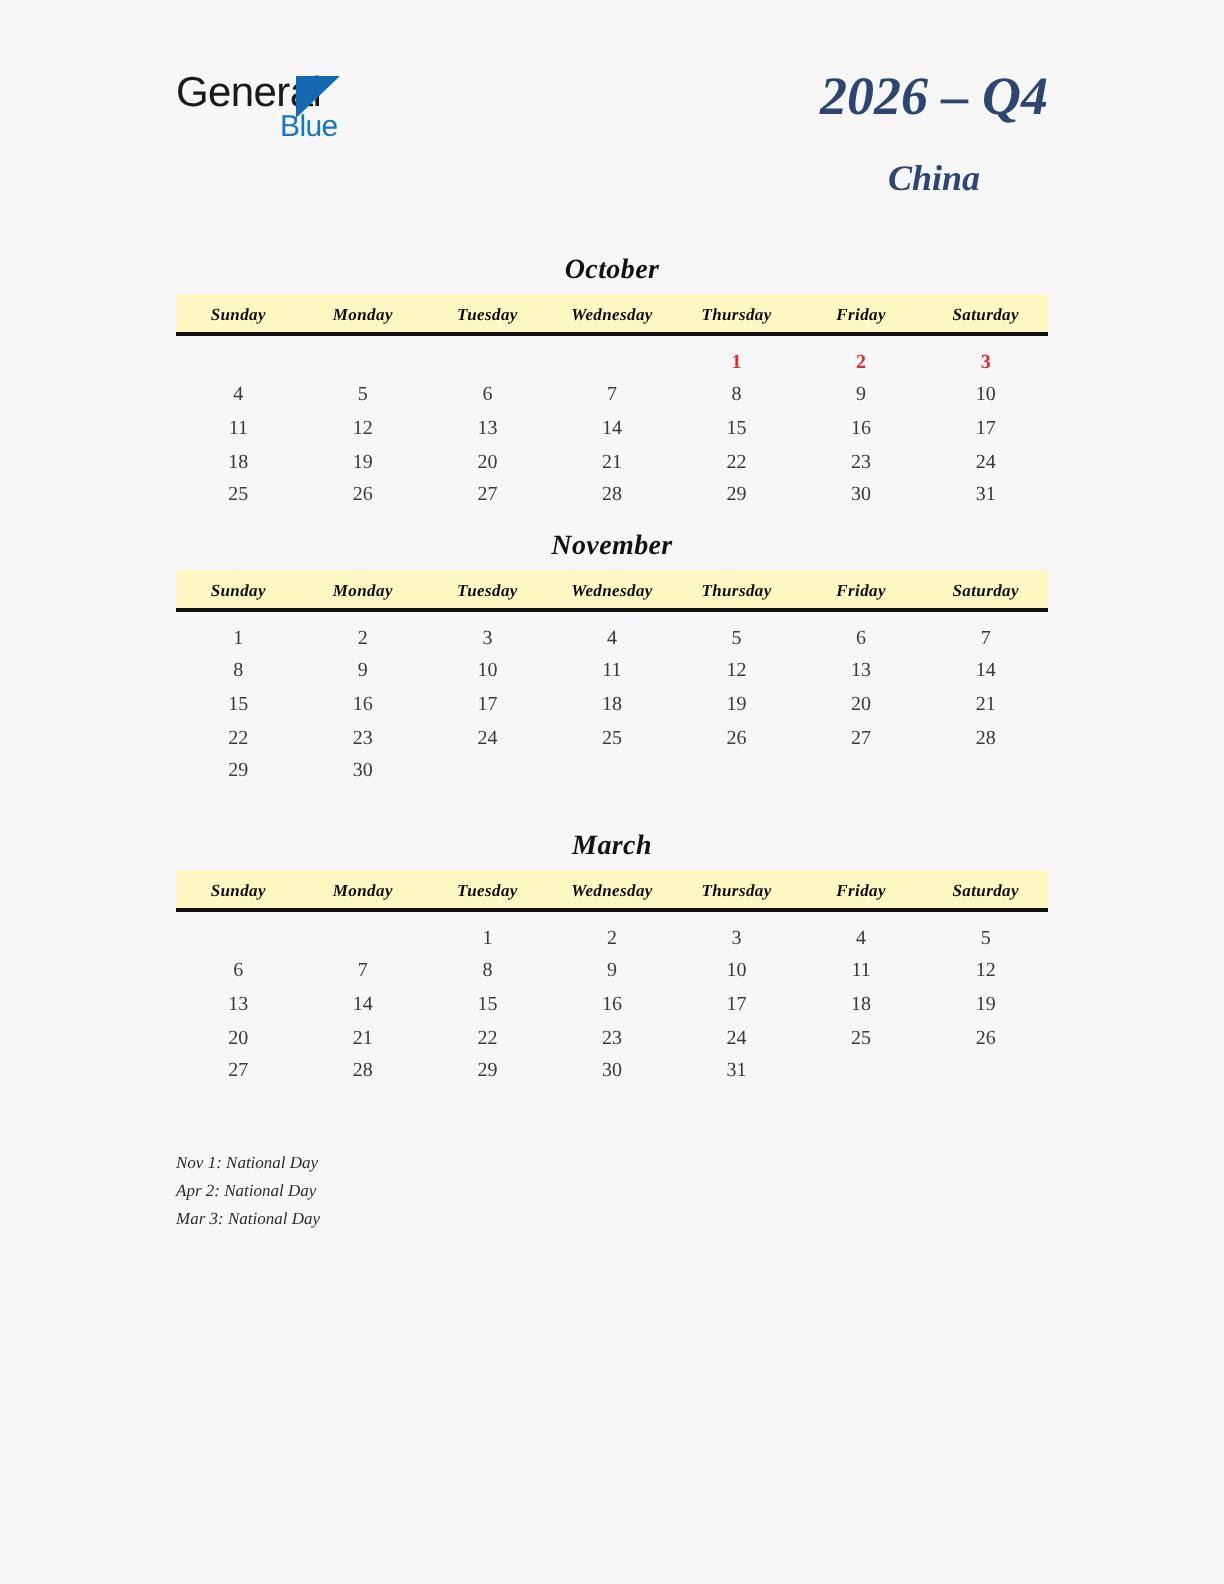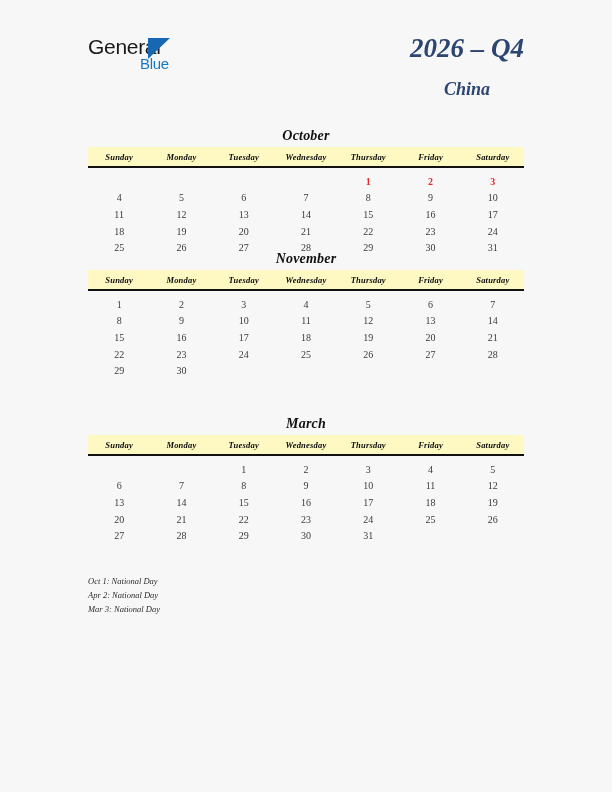--- a/index.html
+++ b/index.html
@@ -87,21 +87,21 @@
     white-space: nowrap;
   }
 
   
   .month-block {
     position: absolute;
     left: 88px;
     width: 436px;
   }
   #month-0 { top: 113px; margin-top: 12px; }
-  #month-1 { top: 248px; }
+  #month-1 { top: 263px; }
   #month-2 { top: 413px; }
 
   .month-name {
     text-align: center;
     font-family: "Liberation Serif", serif;
     font-size: 14px;
     font-weight: bold;
     font-style: italic;
     color: #111111;
     height: 22px;
@@ -365,16 +365,16 @@
           <td class="">30</td>
           <td class="">31</td>
           <td class="empty"></td>
           <td class="empty"></td>
         </tr>
       </tbody>
     </table>
   </div>
 
 <div class="notes" id="notes">
-    <div class="note-line">Oct 1: National Day</div>
+    <div class="note-line">Nov 1: National Day</div>
     <div class="note-line">Apr 2: National Day</div>
     <div class="note-line">Mar 3: National Day</div>
   </div>
 
 </body></html>

